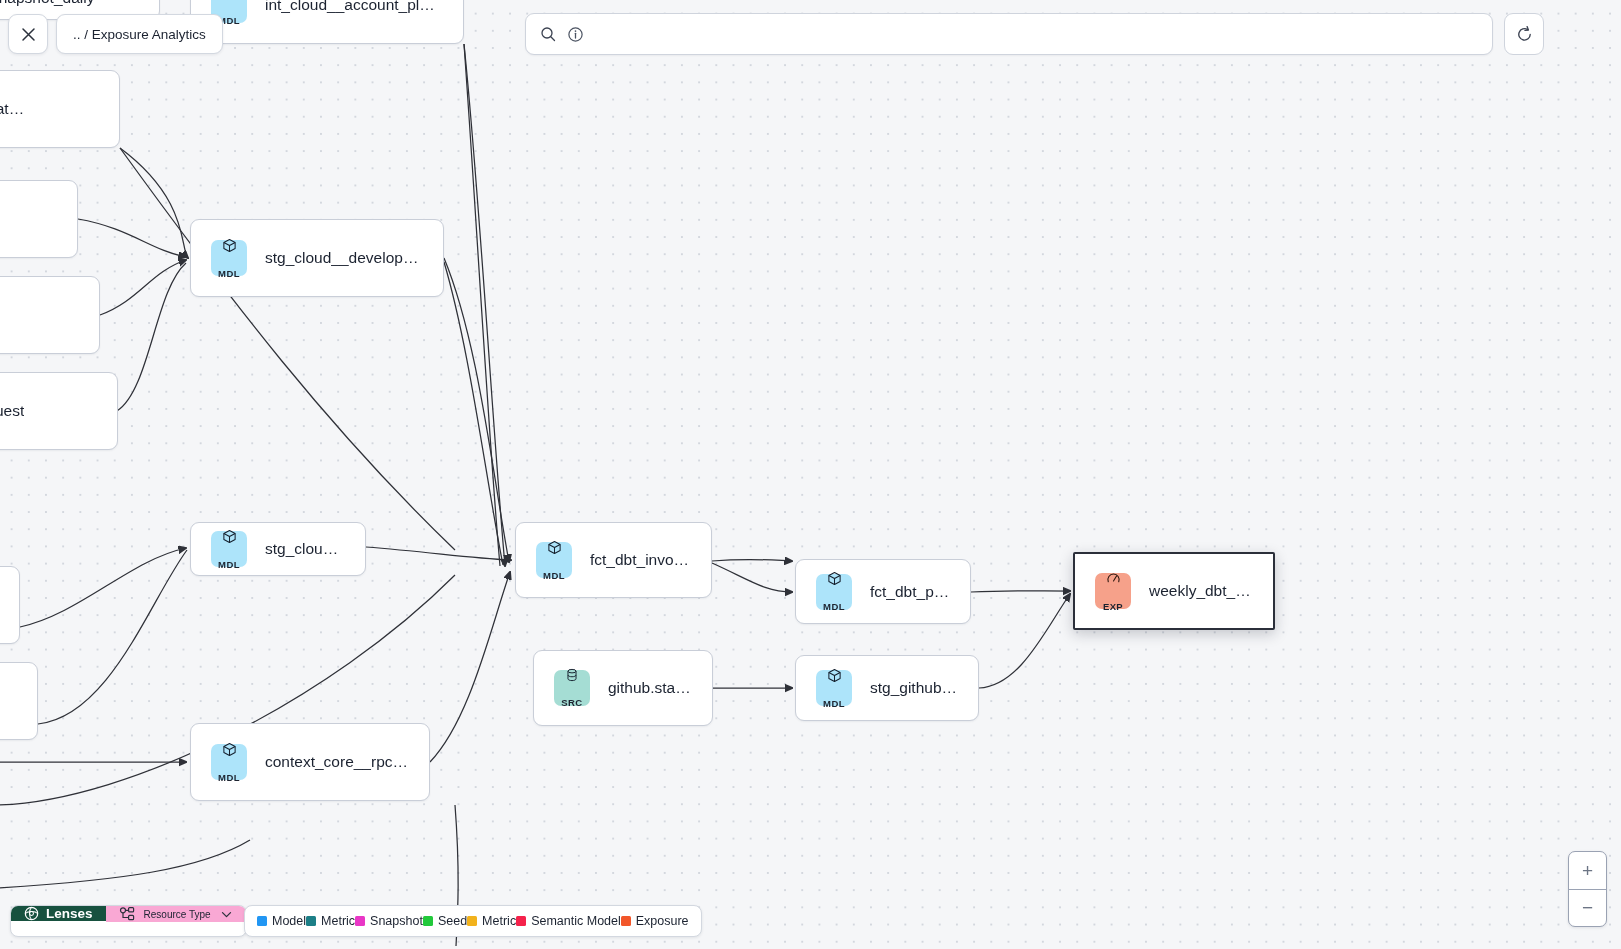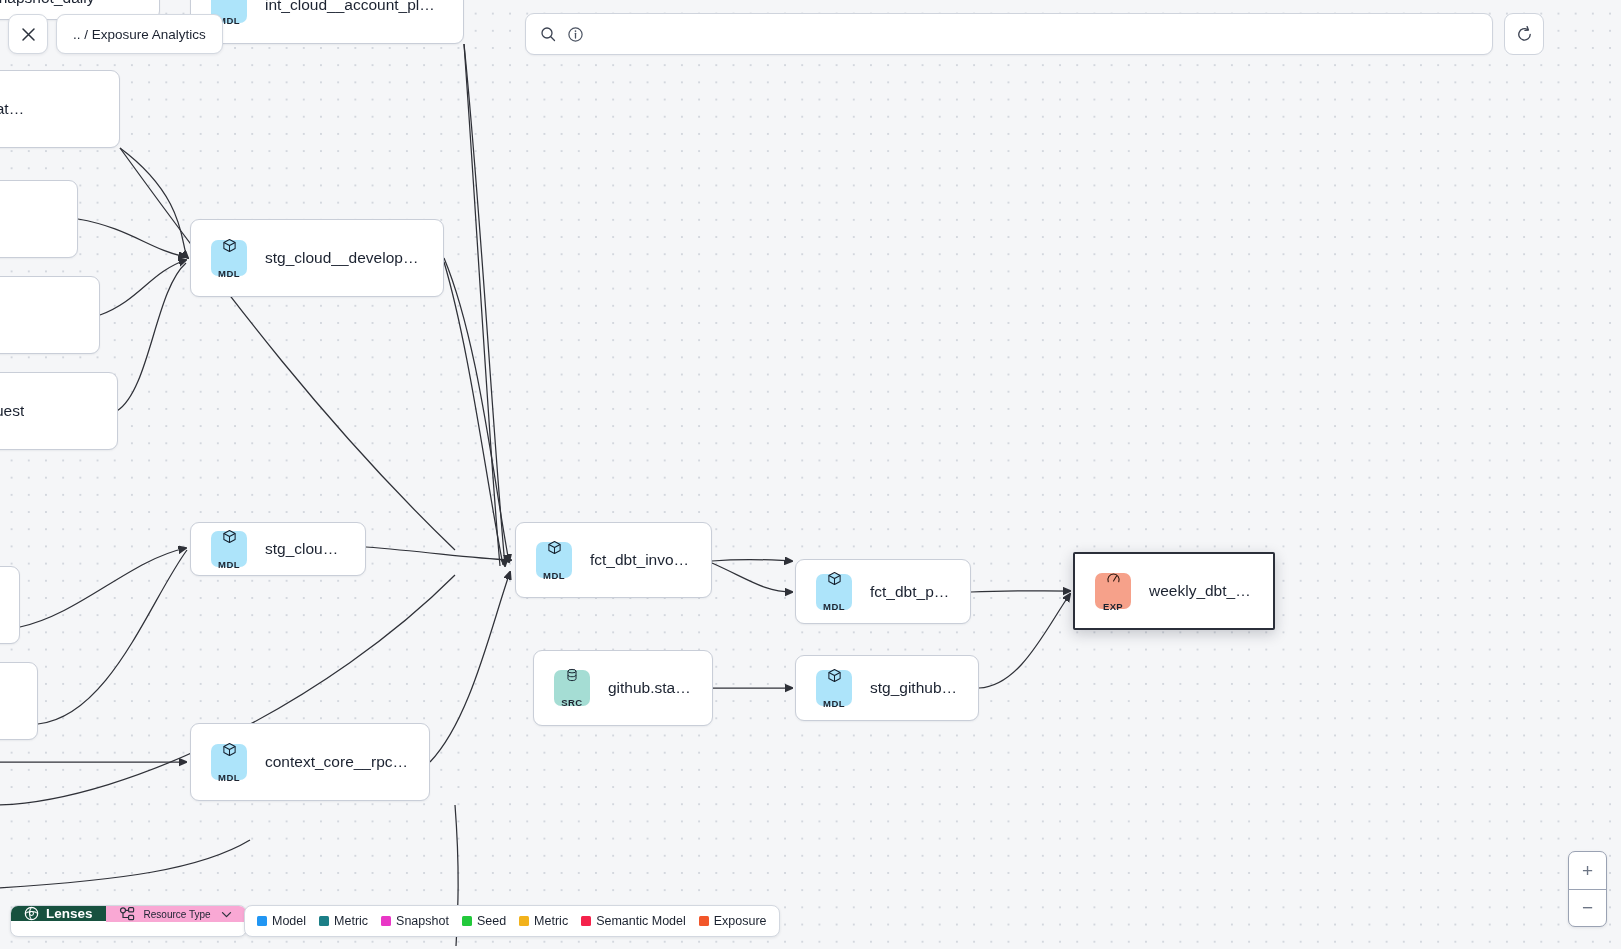--- a/index.html
+++ b/index.html
@@ -133,21 +133,21 @@
     display: flex; align-items: center; gap: 9px;
     padding: 0 13px;
     font-size: 10px;
     cursor: pointer;
   }
   .legend {
     position: absolute; left: 244px; bottom: 12px;
     height: 32px;
     background: #fff; border: 1px solid #d3d8e0; border-radius: 8px;
     display: flex; align-items: center;
-    padding: 0 12px; gap: 13px;
+    padding: 0 12px; 
     box-shadow: 0 1px 3px rgba(22,28,45,.09);
   }
   .legend-item { display: flex; align-items: center; gap: 5px; font-size: 12.5px; color: #1b2230; }
   .swatch { width: 10px; height: 10px; border-radius: 1.5px; flex: none; }
 
   .zoom-ctrl {
     position: absolute; right: 14px; bottom: 22px;
     width: 39px;
     background: #fff;
     border: 1px solid #9aa2b3; border-radius: 7px;

